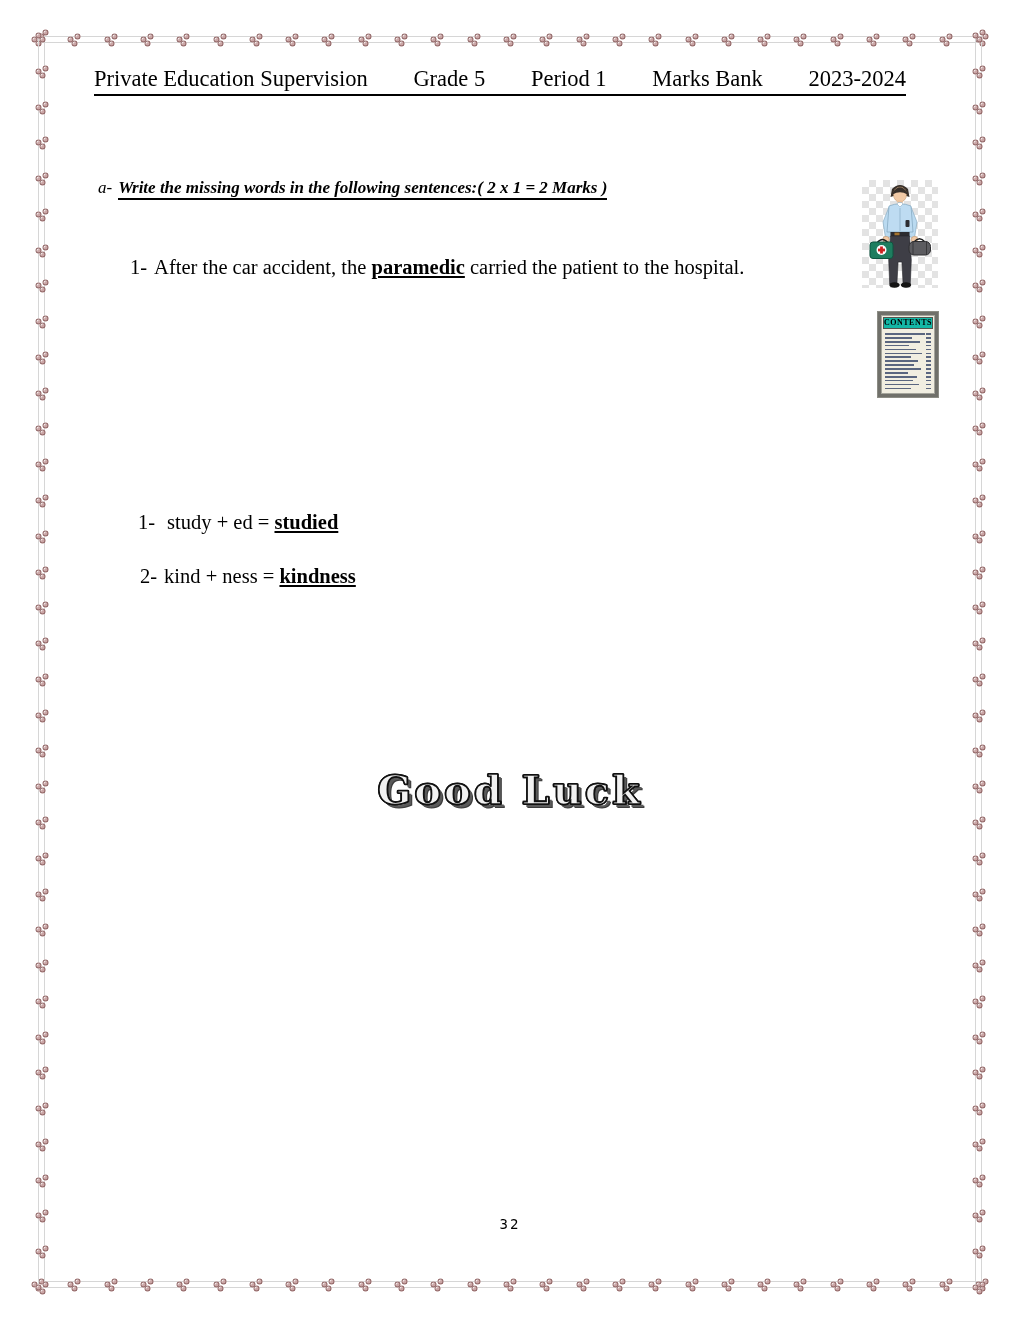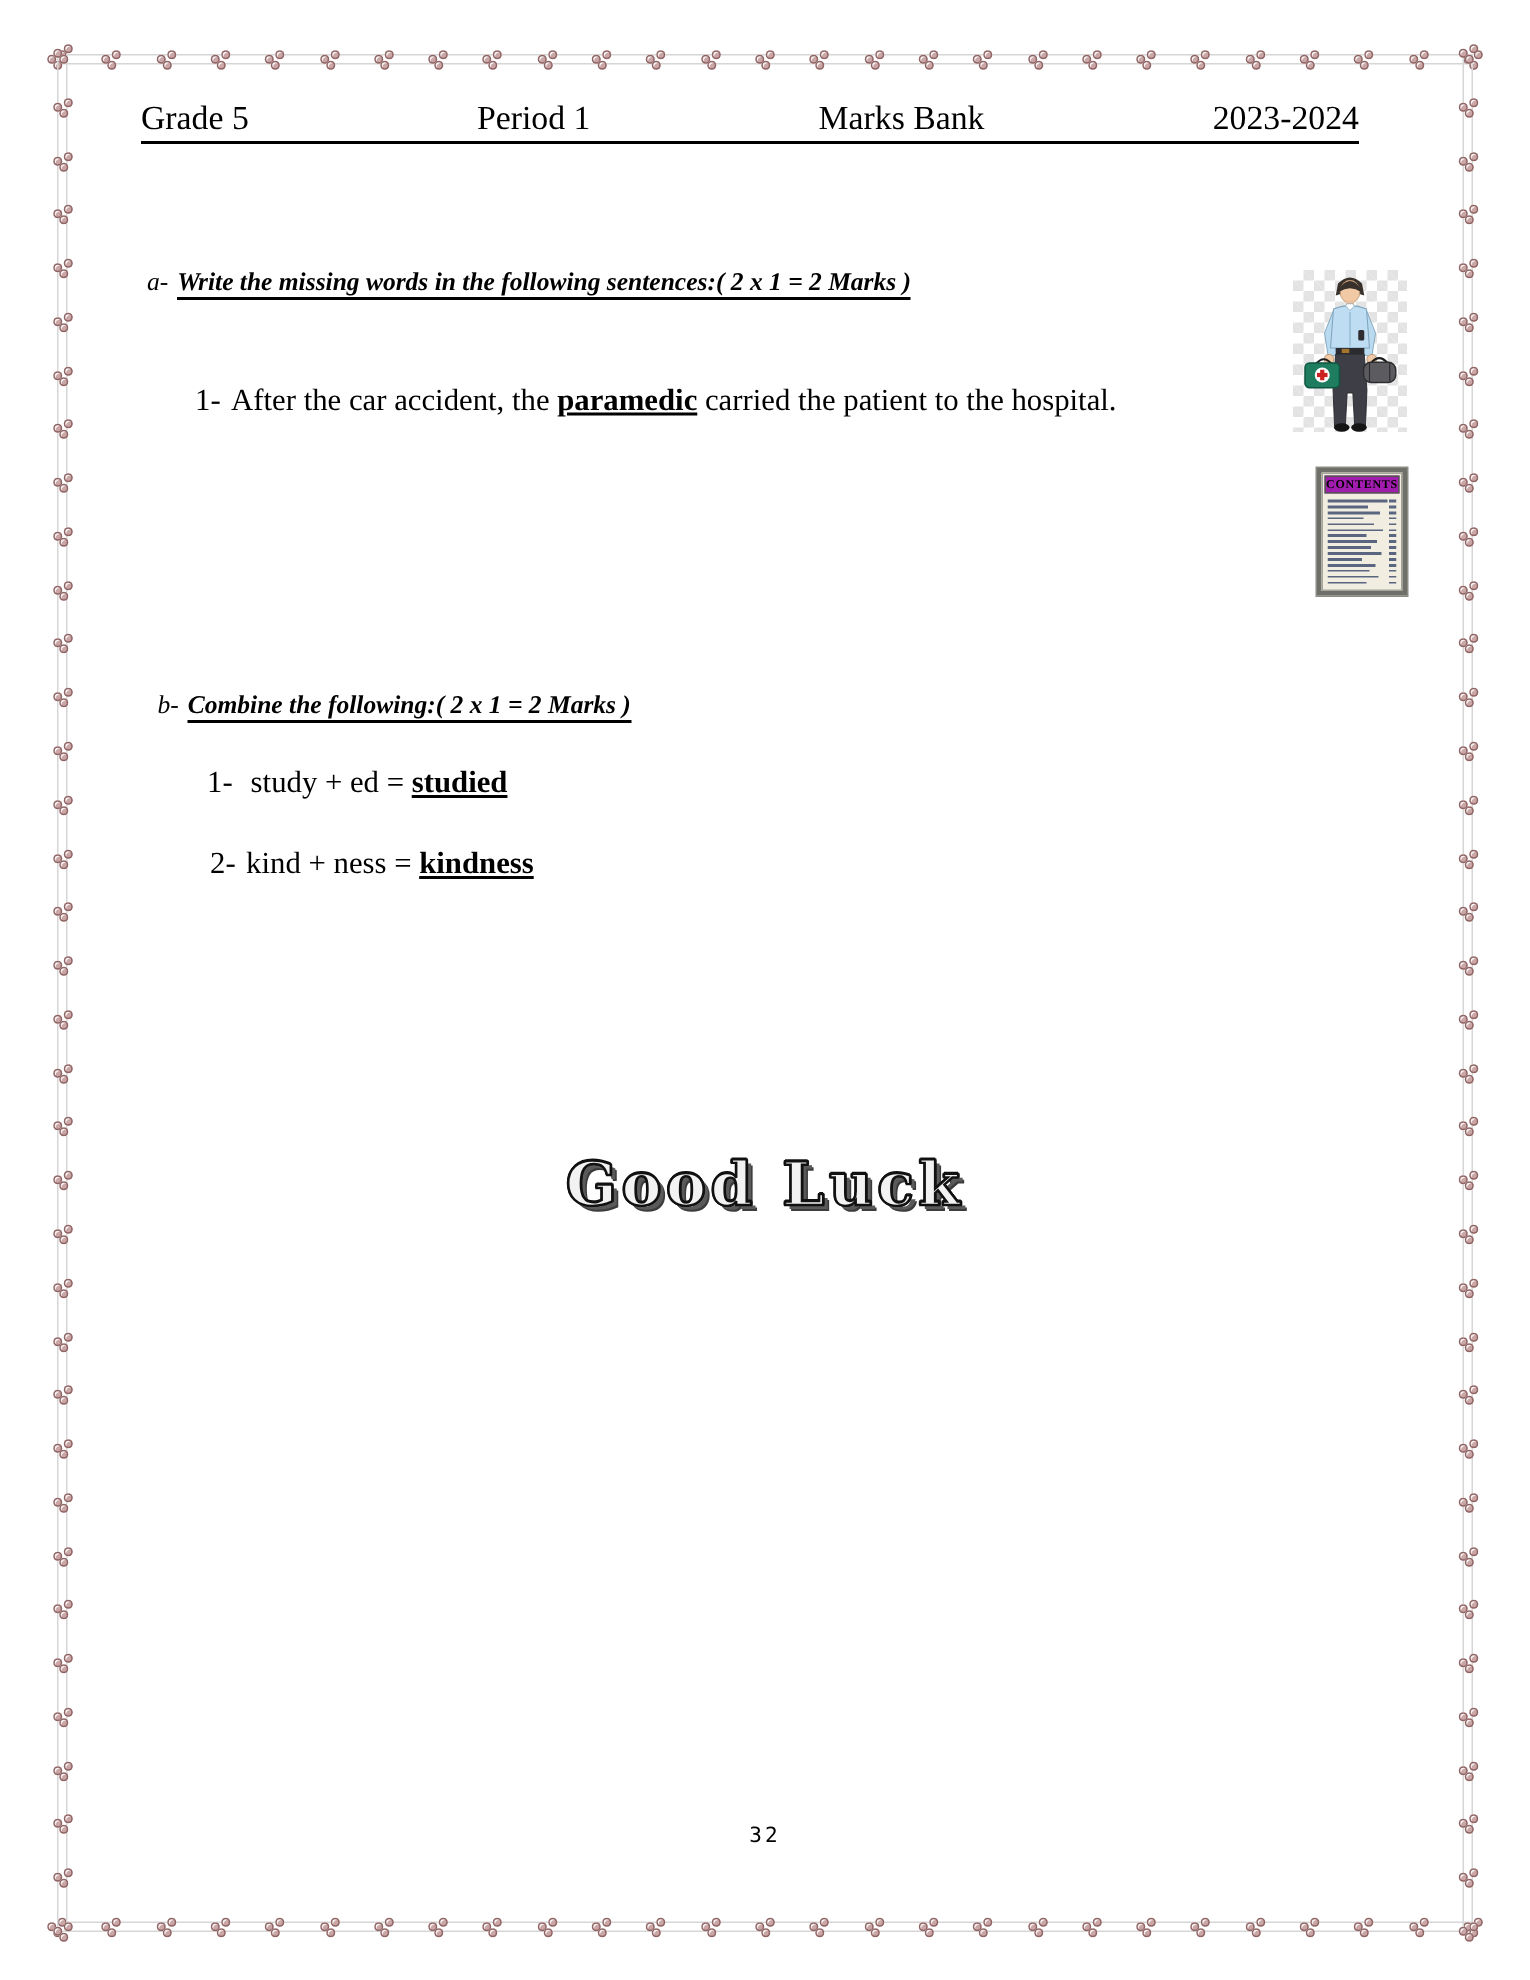--- a/index.html
+++ b/index.html
@@ -63,21 +63,21 @@
       linear-gradient(45deg,#e3e3e3 25%,transparent 25%,transparent 75%,#e3e3e3 75%);
     background-size:14px 14px;background-position:0 0,7px 7px;}
   .param svg{display:block;width:100%;height:100%;}
 
   
   .contents{position:absolute;left:878px;top:312px;width:60px;height:85px;
     background:#f1eee1;border:3px solid #70706a;box-sizing:border-box;
     box-shadow:inset 0 0 0 1px #a5a59c, 0 0 0 1px #8c8c84;}
   .contents-title{font-family:"Liberation Serif",serif;font-weight:bold;font-size:8px;
     line-height:10px;text-align:center;margin:2px 2px 1px;border:1px solid #55554f;
-    letter-spacing:.5px;background:#a21caf;}
+    letter-spacing:.5px;background:#14b8a6;}
   .crows{position:absolute;left:4px;right:4px;top:17px;bottom:3px;overflow:hidden;}
   .crow{display:flex;justify-content:space-between;align-items:center;height:3.9px;}
   .cbar{height:1.7px;background:#5a6680;}
   .cnum{width:5px;height:1.7px;background:#5a6680;flex:none;}
 </style>
 </head>
 <body>
 
 <div class="page">
 
@@ -714,38 +714,36 @@
         <div class="dot d3"></div>
       </div>
       <div class="cluster" style="top: 100%;">
         <div class="dot d1"></div>
         <div class="dot d2"></div>
         <div class="dot d3"></div>
       </div>
     </div>
 
   <div class="hdr">
+    <span>Private Education Supervision</span>
     <span>Grade 5</span>
     <span>Period 1</span>
     <span>Marks Bank</span>
     <span>2023-2024</span>
   </div>
 
 
   <div class="lead a-head">
     <span class="prefix">a-</span><span class="hl">Write the missing words in the following sentences:( 2 x 1 = 2 Marks )</span>
   </div>
 
   <div class="sent s1">
     <span class="num">1-</span><span>After the car accident, the </span><b>paramedic</b><span> carried the patient to the hospital.</span>
   </div>
 
-  <div class="lead b-head">
-    <span class="prefix">b-</span><span class="hl">Combine the following:( 2 x 1 = 2 Marks )</span>
-  </div>
 
   <div class="sent c1">
     <span class="num">1-</span><span>study +  ed = </span><b>studied</b>
   </div>
   <div class="sent c2">
     <span class="num">2-</span><span>kind + ness = </span><b>kindness</b>
   </div>
 
   <div class="goodluck">Good Luck</div>
 

